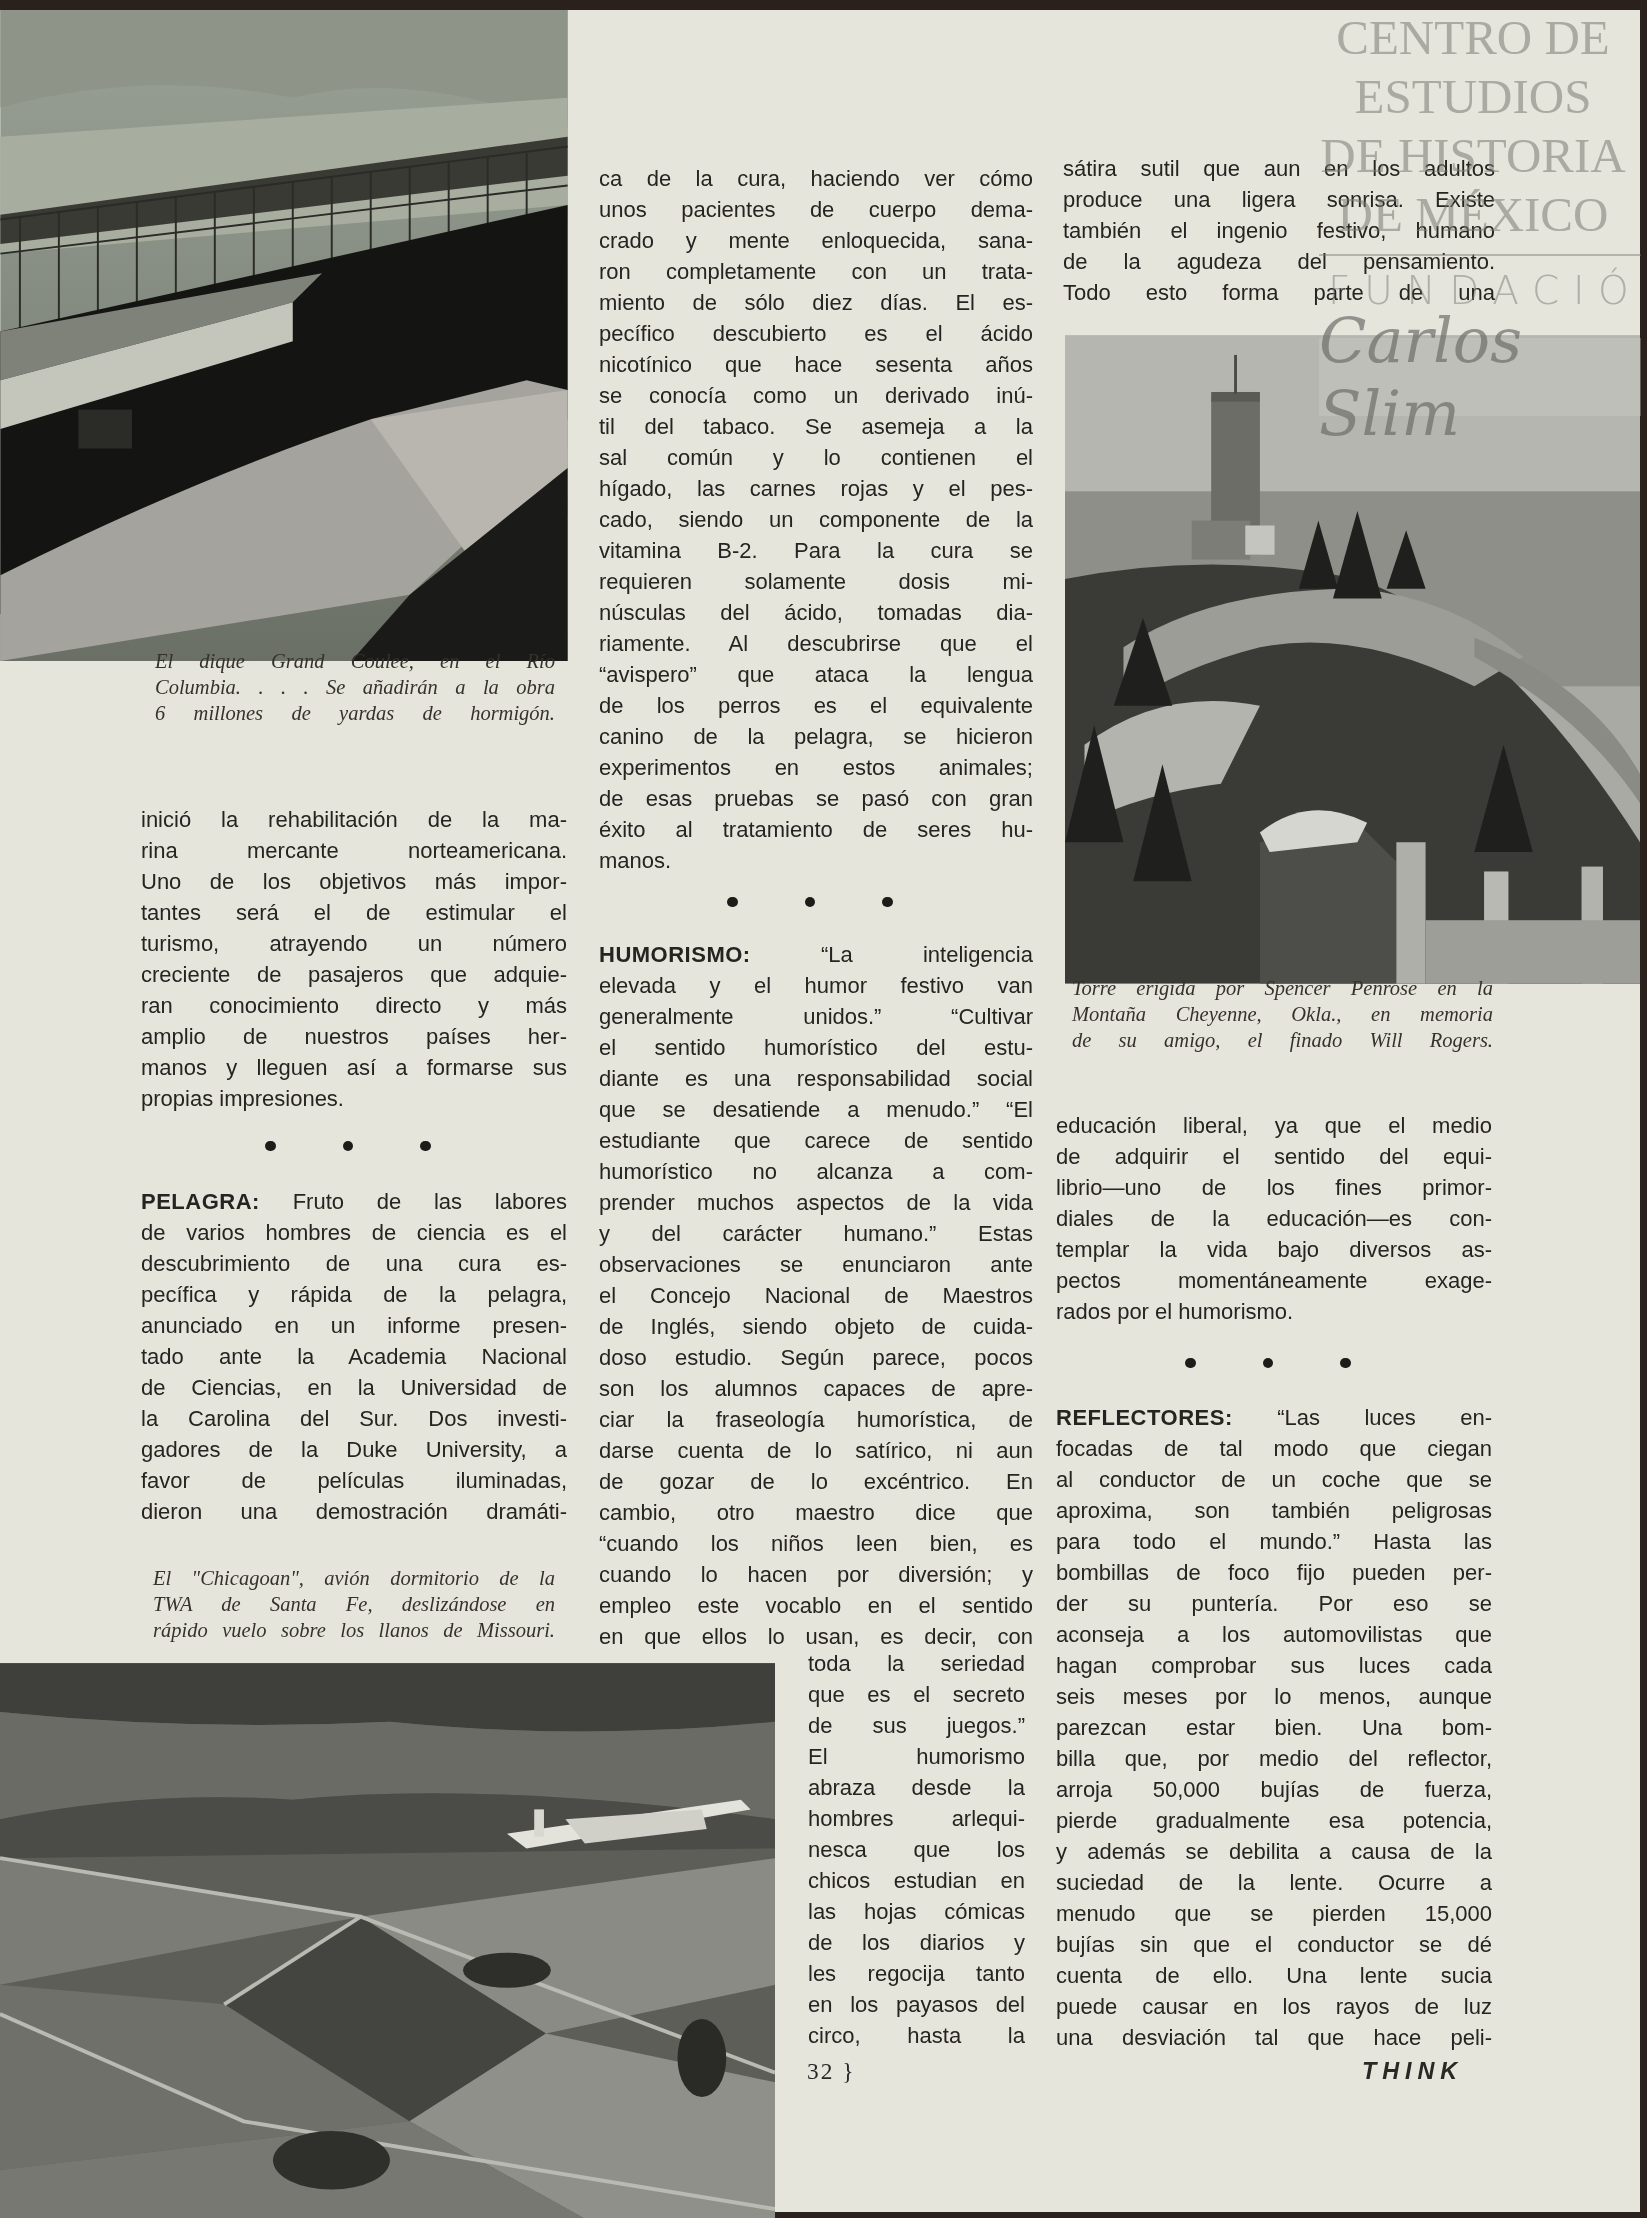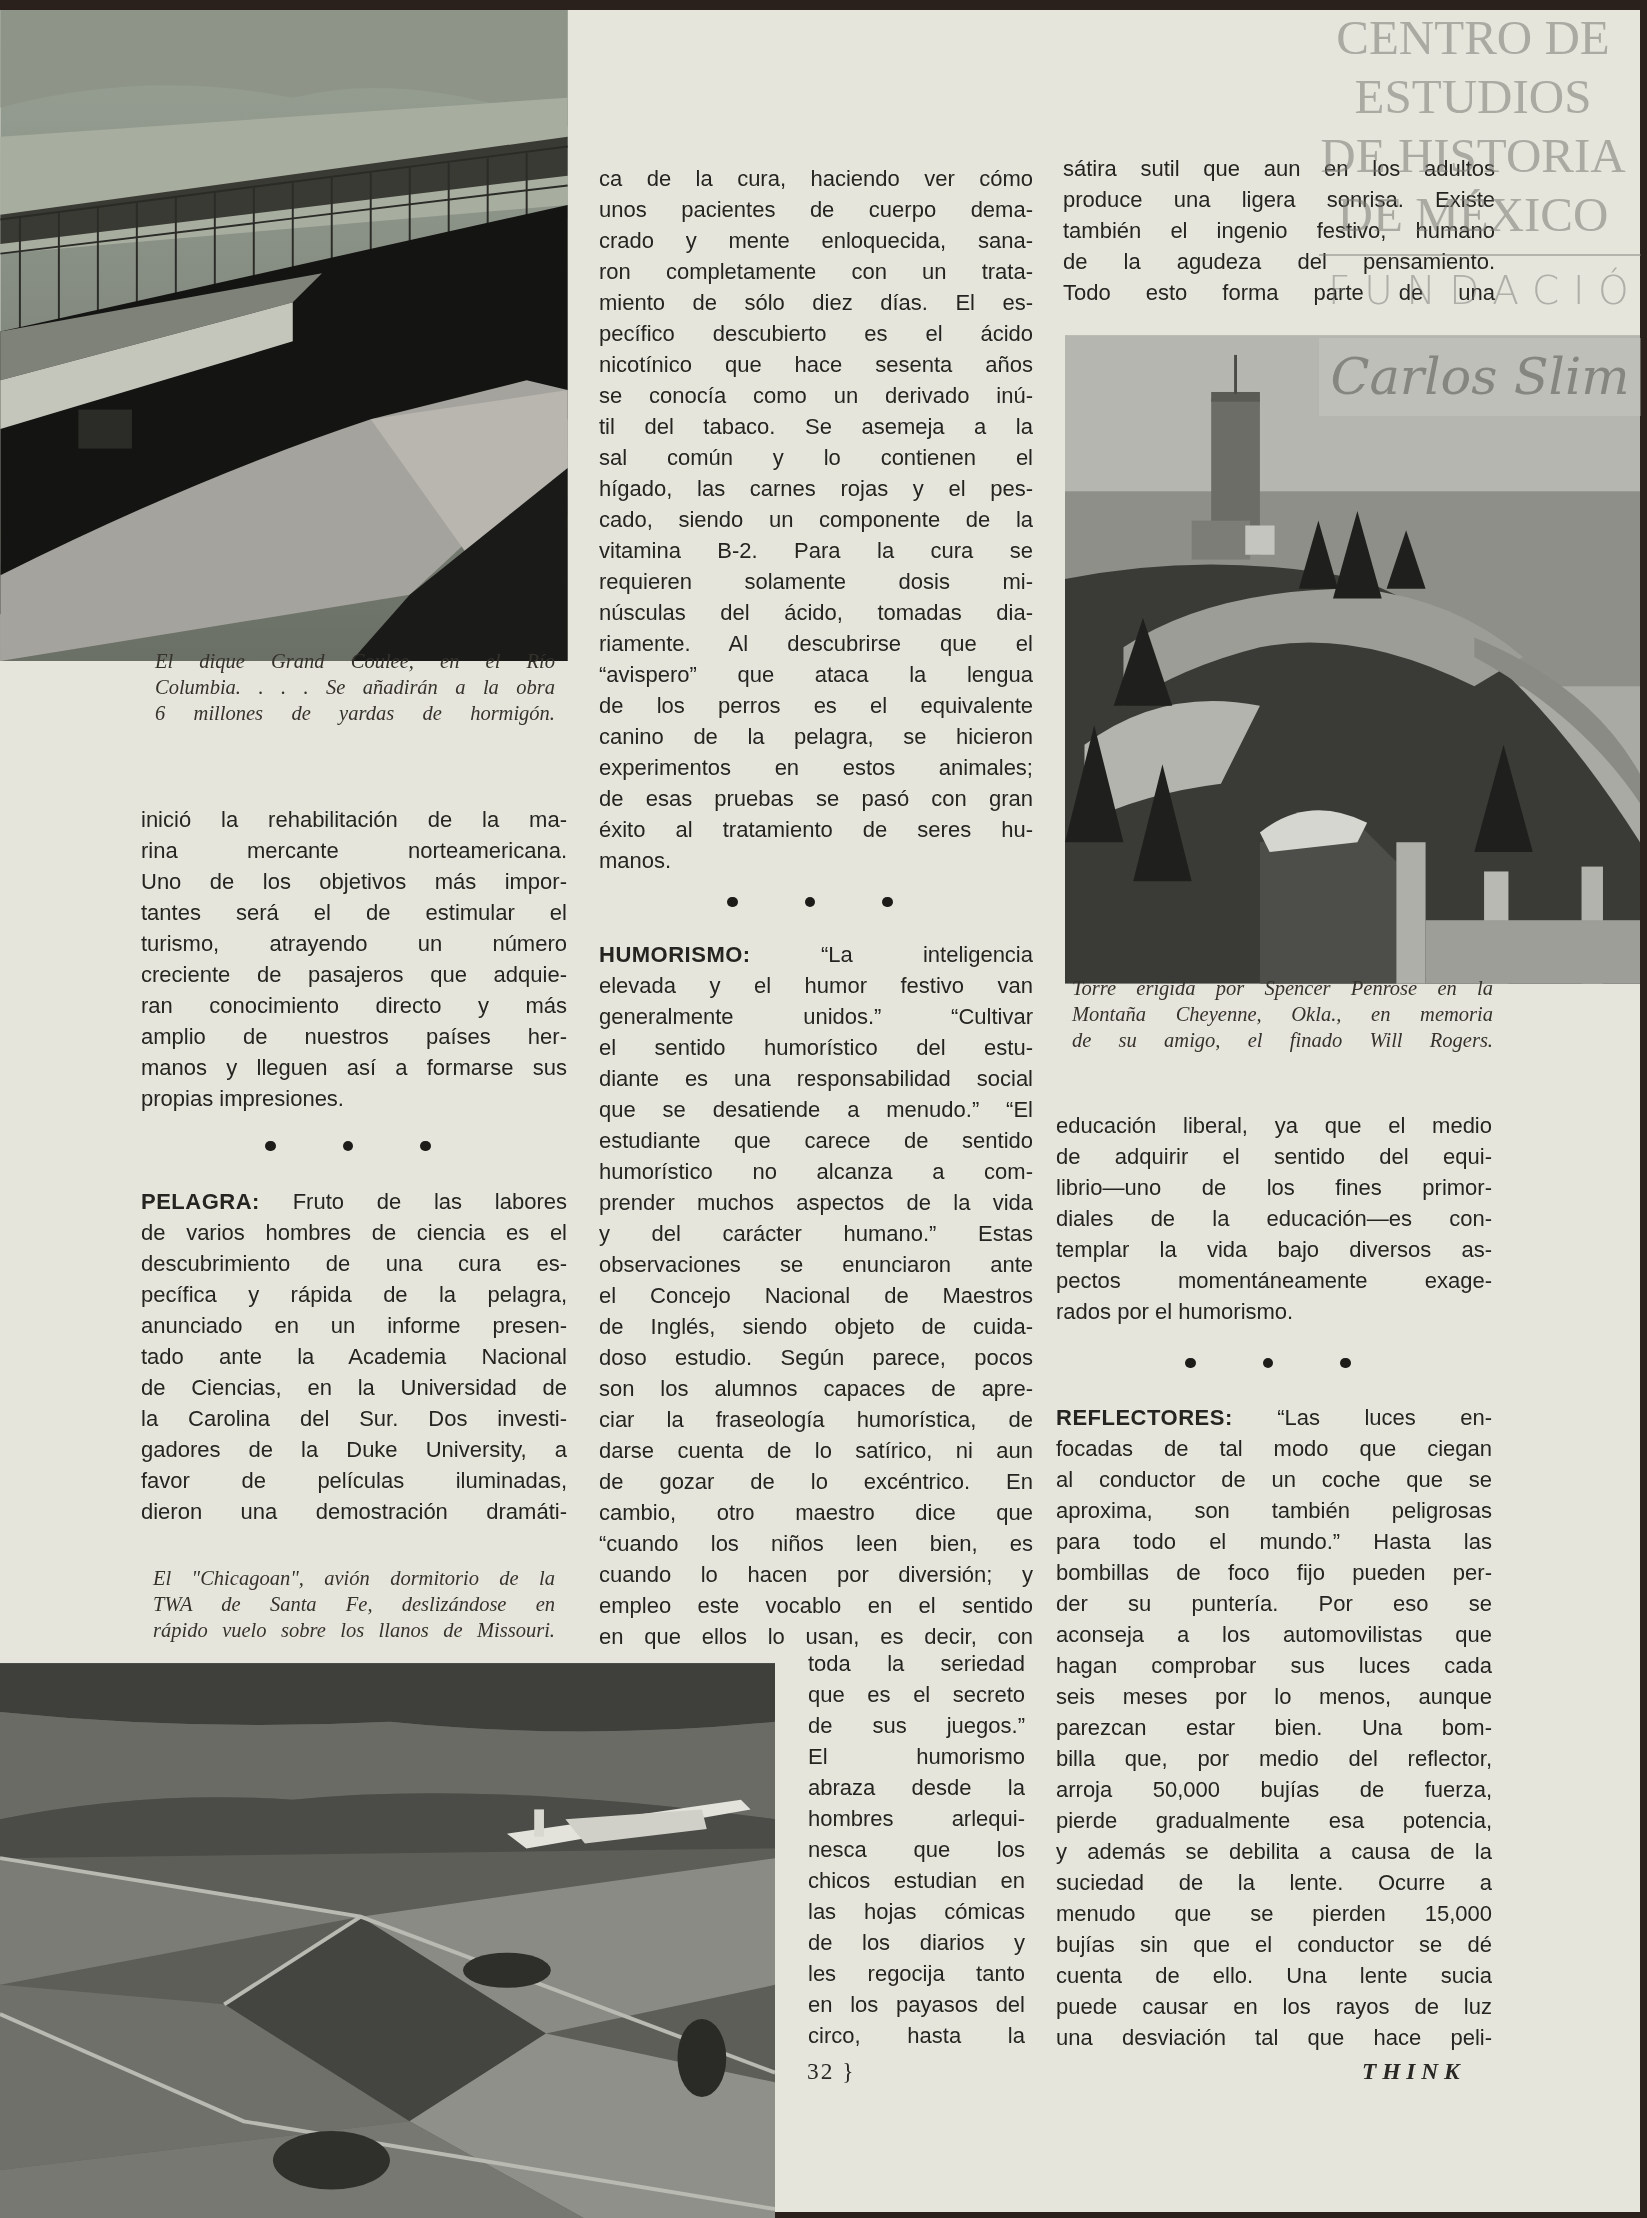--- a/index.html
+++ b/index.html
@@ -9,25 +9,25 @@
     .txt { position: absolute; font-family: Liberation Sans, sans-serif; color: #262420; font-size: 22px; line-height: 31px; text-align: justify; hyphens: none; }
     .txt .line { display: block; text-align: justify; text-align-last: justify; white-space: nowrap; }
     .txt .line.last { text-align-last: left; }
     .caption { position: absolute; font-family: "Liberation Serif", "DejaVu Serif", serif; font-style: italic; color: #35322c; font-size: 20.5px; line-height: 26px; }
     .caption .line { display: block; text-align: justify; text-align-last: justify; white-space: nowrap; }
     .caption .line.last { text-align-last: justify; }
     .head { font-weight: bold; letter-spacing: 0.5px; }
     .dots { position: absolute; display: flex; justify-content: space-between; width: 166px; }
     .dot { width: 10.7px; height: 10.7px; border-radius: 50%; background: #1e1c19; }
     .folio { position: absolute; font-family: "Liberation Serif", serif; font-size: 23.4px; color: #2a2824; letter-spacing: 2px; }
-    .think { position: absolute; font-family: Liberation Serif, serif; font-style: italic; font-weight: bold; font-size: 23.4px; letter-spacing: 5.9px; color: #2a2824; }
+    .think { position: absolute; font-family: Liberation Sans, sans-serif; font-style: italic; font-weight: bold; font-size: 23.4px; letter-spacing: 5.9px; color: #2a2824; }
     .wm { position: absolute; font-family: "Liberation Serif", serif; color: rgba(120,120,115,0.55); text-align: center; font-size: 49px; line-height: 59px; }
     .wm-fund { position: absolute; font-family: "DejaVu Sans", sans-serif; color: rgba(120,120,115,0.5); font-size: 39px; letter-spacing: 13.7px; font-weight: 200; }
     .wm-line { position: absolute; height: 2px; background: rgba(120,120,115,0.45); }
-    .wm-sig { position: absolute; background: rgba(210,210,205,0.35); font-family: "DejaVu Serif", serif; font-style: italic; color: rgba(110,110,105,0.7); font-size: 51px; display: flex; align-items: center; justify-content: center; }
+    .wm-sig { position: absolute; background: rgba(210,210,205,0.35); font-family: "DejaVu Serif", serif; font-style: italic; color: rgba(110,110,105,0.7); font-size: 62px; display: flex; align-items: center; justify-content: center; }
   </style>
 </head>
 <body>
 
 <div class="page">
 
   <div class="photo" style="left:0;top:0;width:568px;height:651px;">
     <svg width="568" height="651" viewBox="0 0 582 668">
       <defs>
         <linearGradient id="sky1" x1="0" y1="0" x2="0" y2="1">

